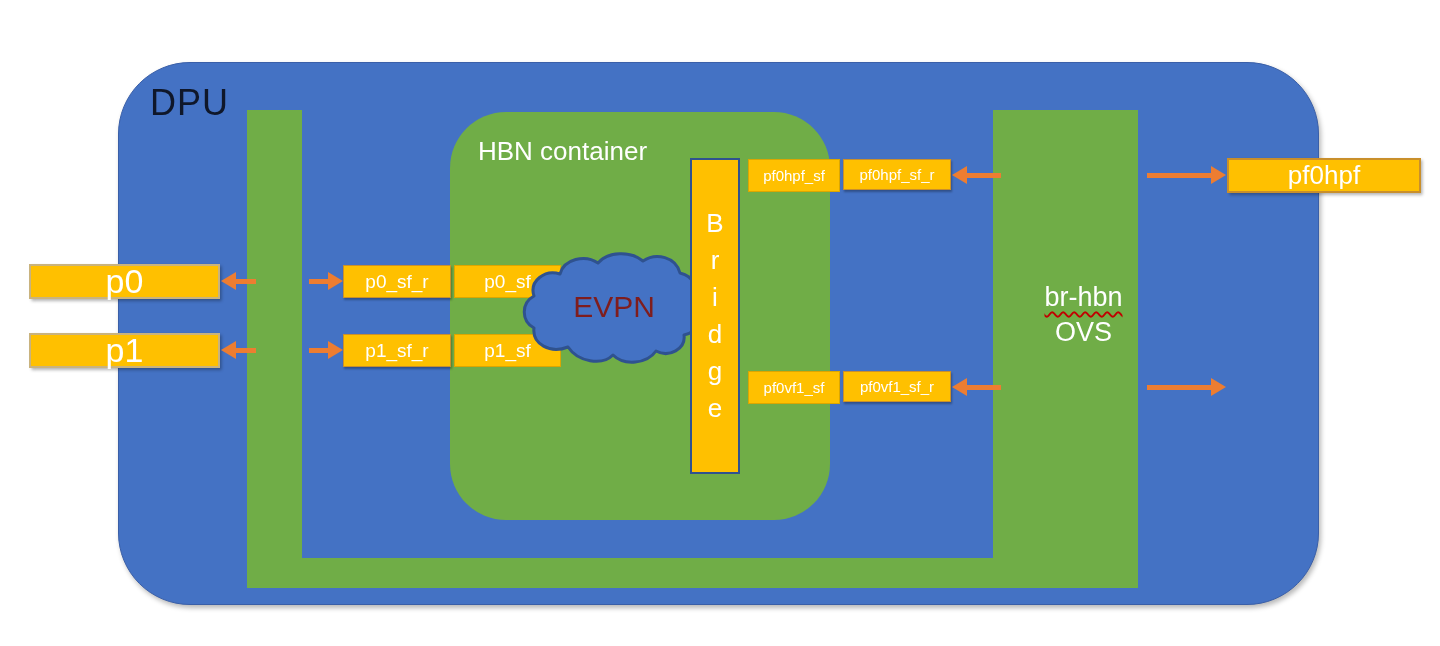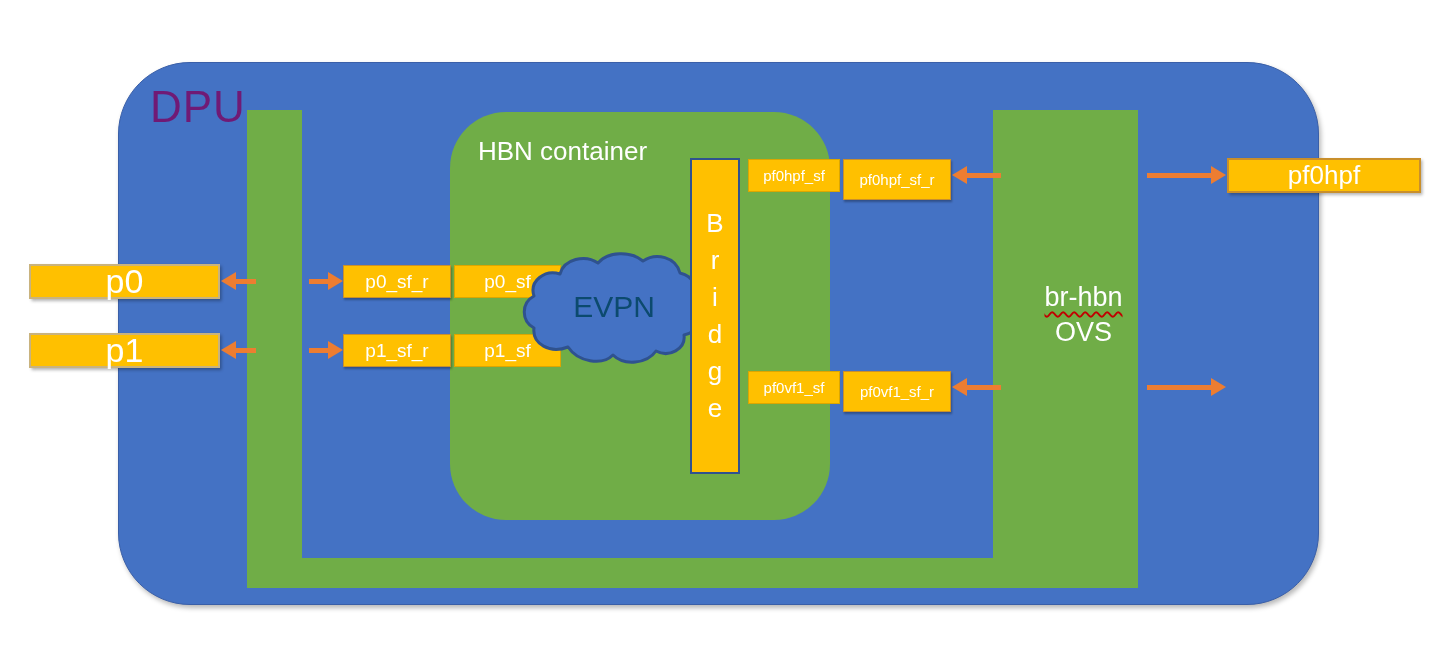--- a/index.html
+++ b/index.html
@@ -12,21 +12,21 @@
   .abs{position:absolute;}
 
   
   .dpu{
     left:118px; top:62px; width:1199px; height:541px;
     background:#4472C4; border:1px solid #3A5FA8; border-radius:72px;
     box-shadow:2px 3px 5px rgba(0,0,0,0.28);
     z-index:1;
   }
   .dpu-label{
-    left:150px; top:82px; color:#701a75; font-size:44px; letter-spacing:1px;
+    left:150px; top:82px; color:#0f172a; font-size:36px; letter-spacing:1px;
     z-index:6;
   }
 
   
   .gbar{background:#70AD47; z-index:2;}
   .left-bar{left:247px; top:110px; width:55px; height:478px;}
   .bottom-bar{left:302px; top:558px; width:836px; height:30px;}
   .ovs-bar{left:993px; top:110px; width:145px; height:478px;}
   .ovs-text{
     position:absolute; top:170px; left:0; right:0; text-align:center;
@@ -44,21 +44,21 @@
   .hbn{
     left:450px; top:112px; width:380px; height:408px;
     background:#70AD47; border-radius:56px; z-index:2;
   }
   .hbn-label{left:478px; top:136px; color:#ffffff; font-size:26px; z-index:3;}
 
   
   .cloud{left:516px; top:246px; width:196px; height:122px; z-index:5;}
   .evpn-label{
     left:516px; top:290px; width:196px; text-align:center;
-    color:#0c4a6e; font-size:30px; z-index:6;
+    color:#7f1d1d; font-size:30px; z-index:6;
   }
 
   
   .bridge{
     left:690px; top:158px; width:50px; height:316px; box-sizing:border-box;
     background:#FFC000; border:2px solid #2F528F;
     display:flex; flex-direction:column; align-items:center; justify-content:center;
     color:#ffffff; font-size:26px; line-height:37px;
     z-index:6;
   }
@@ -66,21 +66,21 @@
   
   .box{
     background:#FFC000; color:#ffffff;
     display:flex; align-items:center; justify-content:center;
     box-sizing:border-box;
   }
 
   
   .row{position:absolute; left:0; width:1440px; height:35px; z-index:4;margin-left:8px;}
   .row .sf   {position:absolute; left:740px; top:1px; width:92px;  height:33px; font-size:15px; border:1px solid rgba(191,144,0,0.55); z-index:3;}
-  .row .sfr  {position:absolute; left:835px; top:1px; width:108px; height:41px; font-size:15px; border:1px solid #C98F2B; box-shadow:1px 1.5px 2px rgba(0,0,0,0.3); z-index:4;}
+  .row .sfr  {position:absolute; left:835px; top:1px; width:108px; height:31px; font-size:15px; border:1px solid #C98F2B; box-shadow:1px 1.5px 2px rgba(0,0,0,0.3); z-index:4;}
   .row .host {position:absolute; left:1219px; top:0;  width:194px; height:35px; font-size:26px; border:2px solid #C98F2B; box-shadow:1.5px 2px 3px rgba(0,0,0,0.3); z-index:4;text-align:right;}
   .lrow .port{position:absolute; left:21px;  top:0;  width:191px; height:35px; font-size:34px; border:2px solid #C9B37E; box-shadow:1.5px 2px 3px rgba(0,0,0,0.3); z-index:4;}
   .lrow .psfr{position:absolute; left:335px; top:1px; width:108px; height:33px; font-size:19px; border:1px solid #C98F2B; box-shadow:1px 1.5px 2px rgba(0,0,0,0.3); z-index:4;}
   .lrow .psf {position:absolute; left:446px; top:1px; width:107px; height:33px; font-size:19px; border:1px solid rgba(191,144,0,0.55); z-index:3;}
 
   
   .arr{position:absolute; height:35px; z-index:4;}
   .arr .shaft{position:absolute; top:15px; height:5px; background:#ED7D31;}
   .arr .head{position:absolute; top:8px; width:0; height:0;
              border-top:9px solid transparent; border-bottom:9px solid transparent;}

